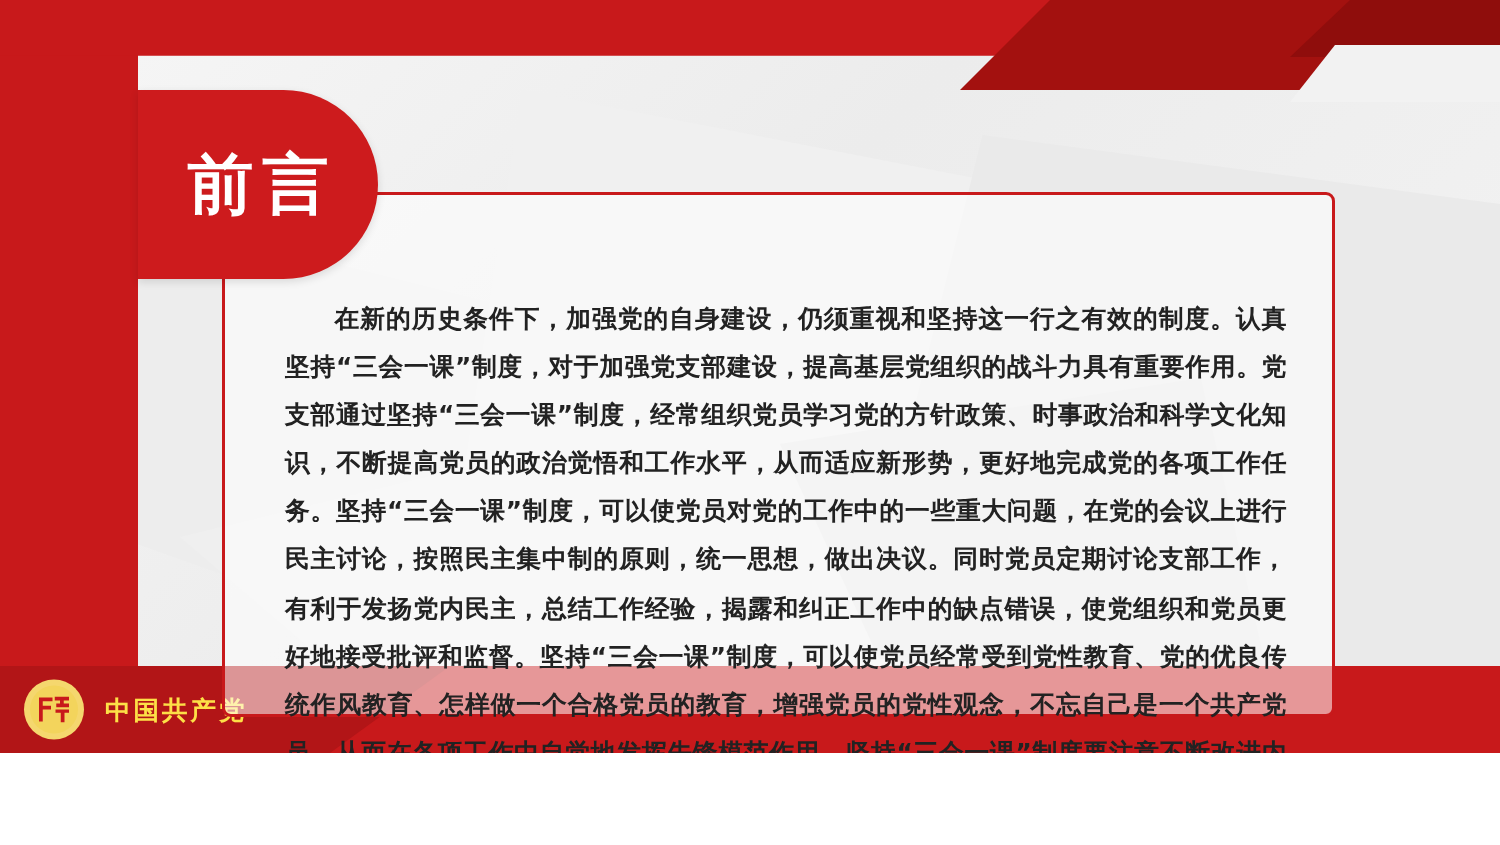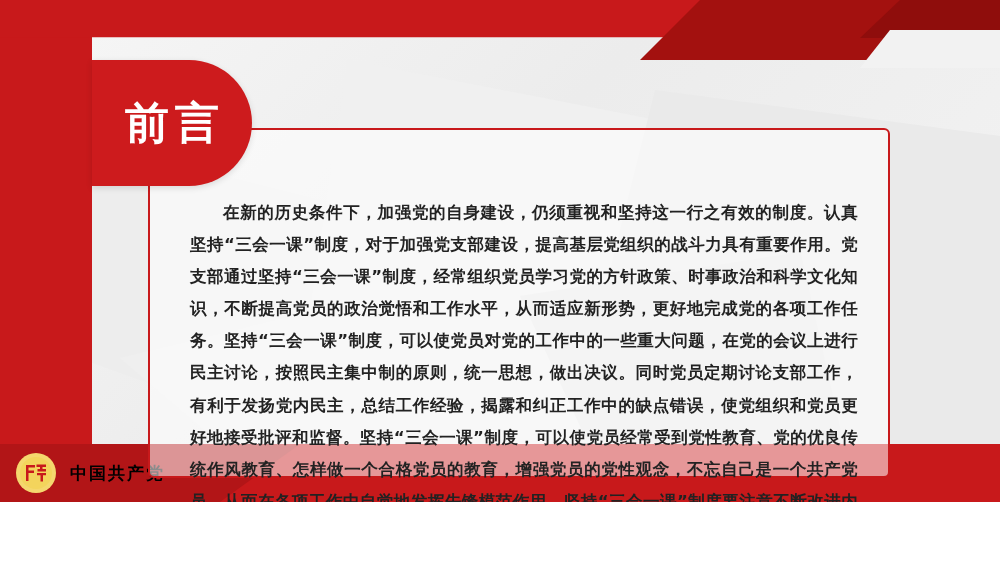--- a/index.html
+++ b/index.html
@@ -133,21 +133,21 @@
     width: 40px;
     height: 40px;
     border-radius: 50%;
     background: #f5d76e;
     display: flex;
     align-items: center;
     justify-content: center;
   }
   .emblem svg { display: block; }
   .footer-text {
-    color: #000000;
+    color: #fde047;
     font-size: 17px;
     letter-spacing: 2px;
     font-weight: bold;
     font-family: "DejaVu Sans", sans-serif;
   }
 
   
   .title-badge {
     position: absolute;
     left: 92px;

